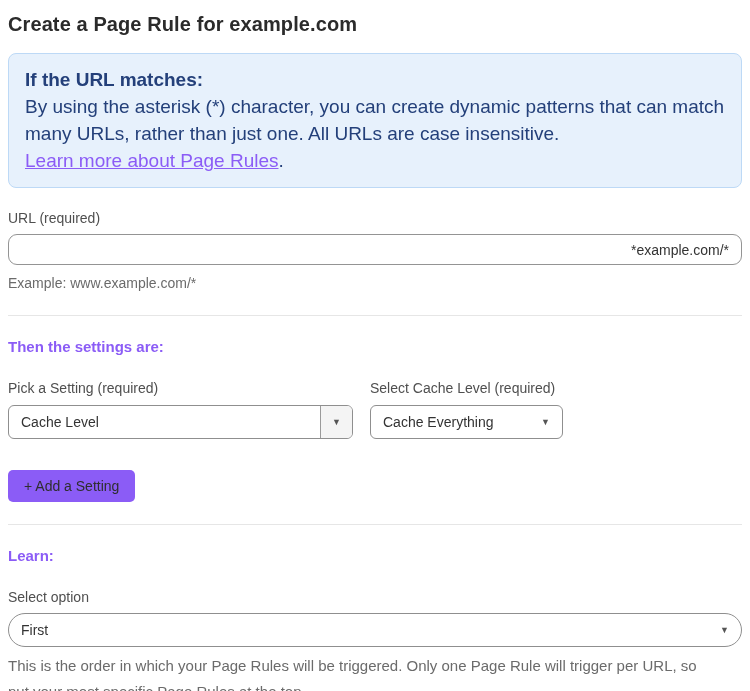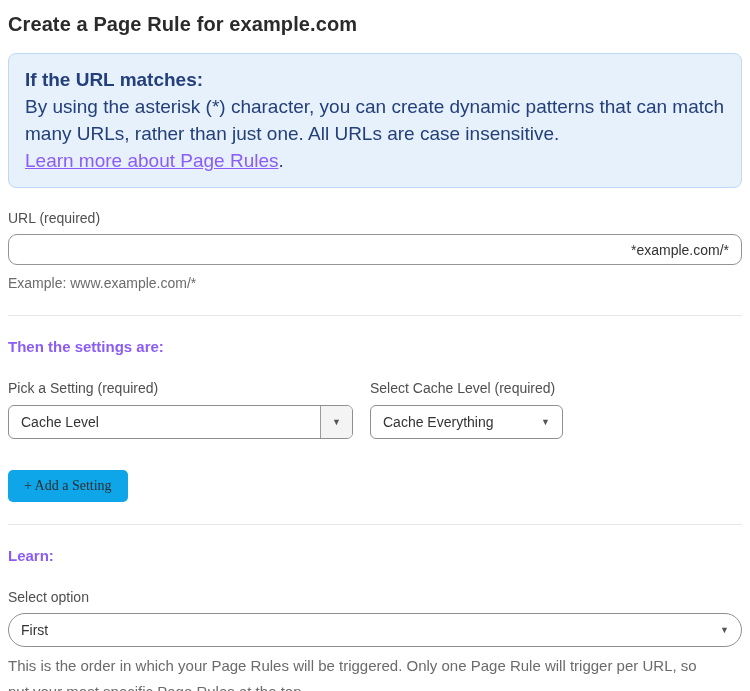--- a/index.html
+++ b/index.html
@@ -115,21 +115,21 @@
     align-items: center;
     justify-content: center;
     height: 32px;
     border: none;
     border-radius: 5px;
     font-family: "Liberation Sans", sans-serif;
     font-size: 14px;
     padding: 0 16px;
     cursor: pointer;
   }
-  .btn-gray { background: #0ea5e9; color: #2e2e2e; font-family: Liberation Serif, serif; }
+  .btn-gray { background: #8b5cf6; color: #2e2e2e; }
 
   .add-setting-wrap { margin-top: 31px; }
 
   .order-helper {
     font-size: 15px;
     color: #6b6b6b;
     line-height: 26px;
     margin-top: 6px;
     max-width: 712px;
   }

